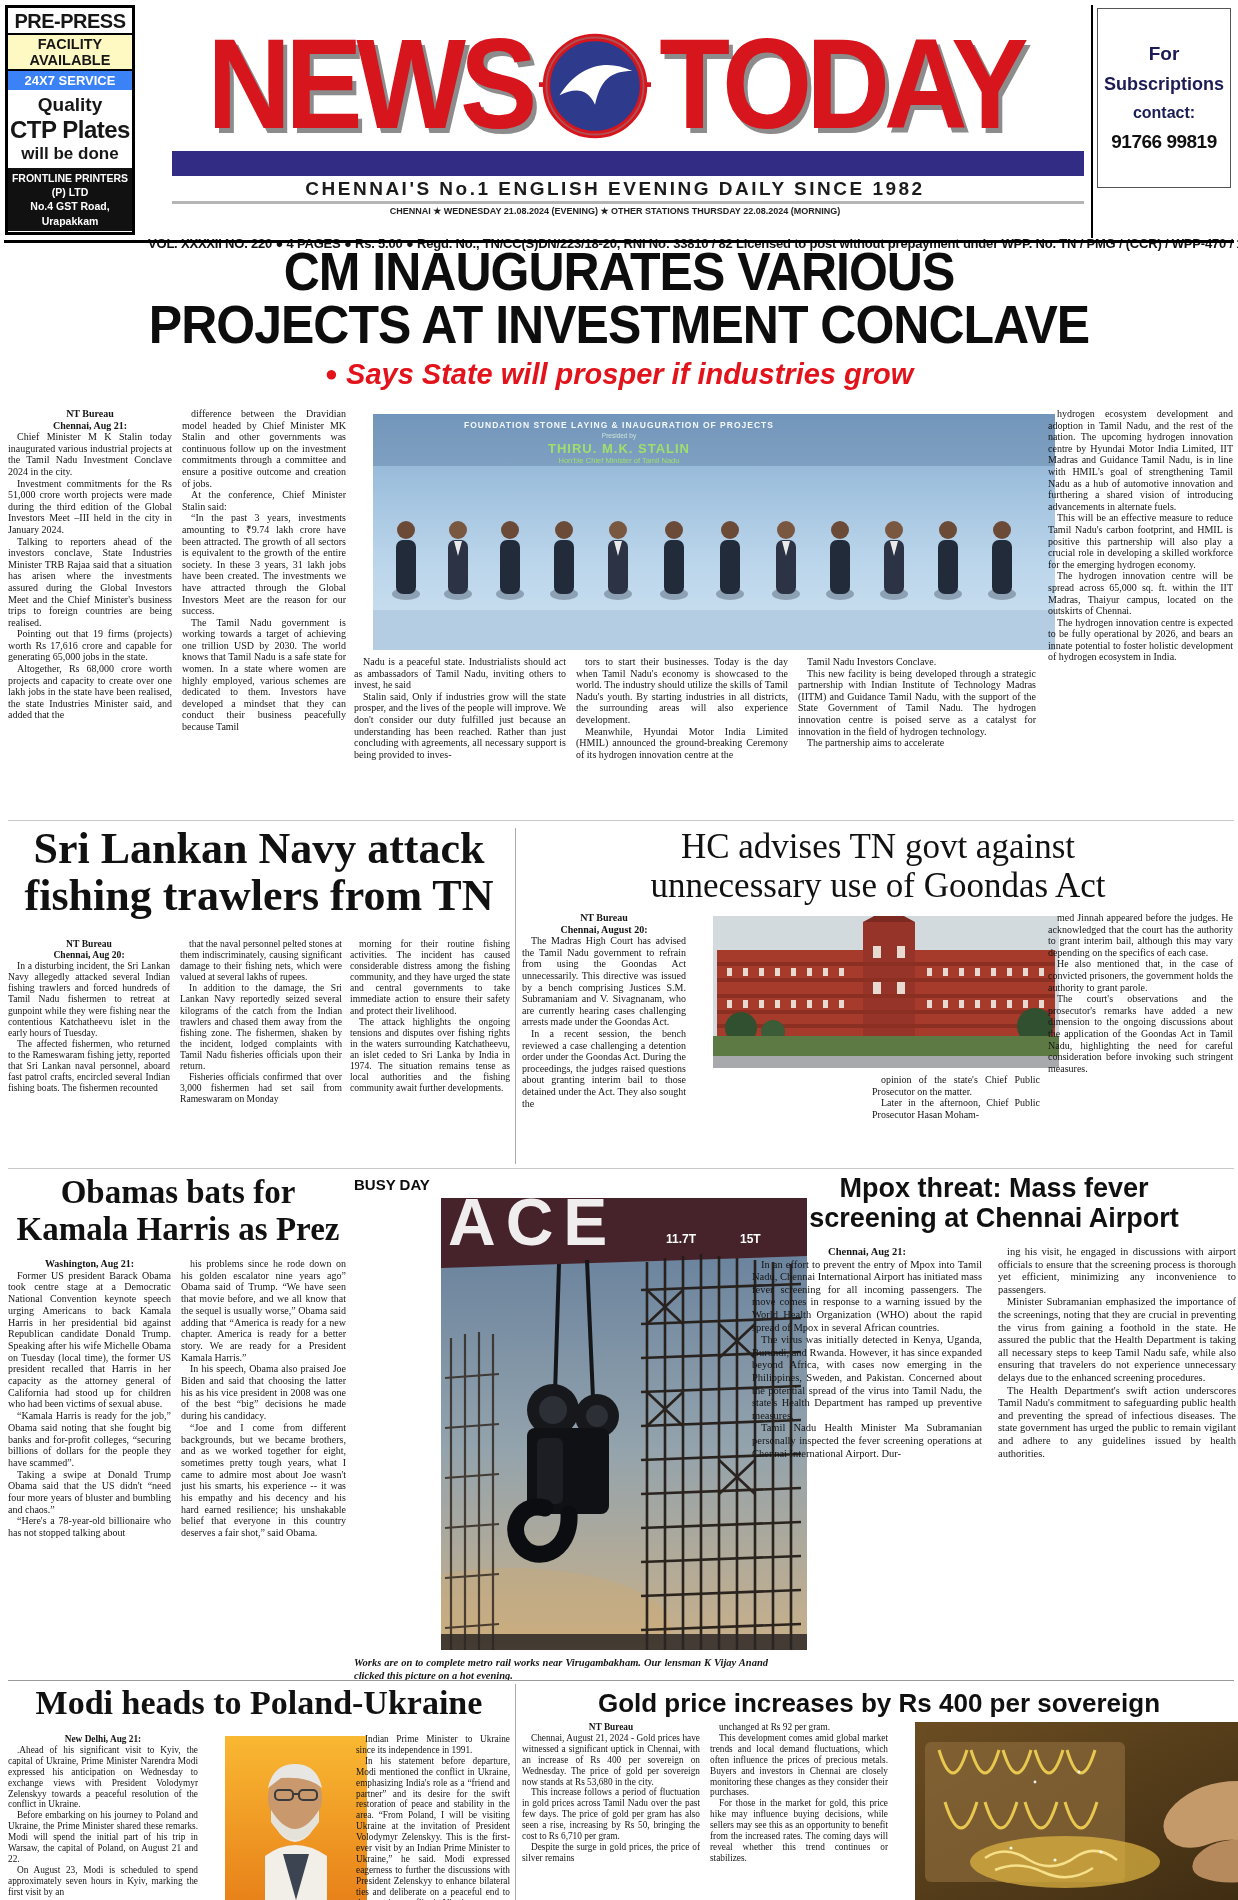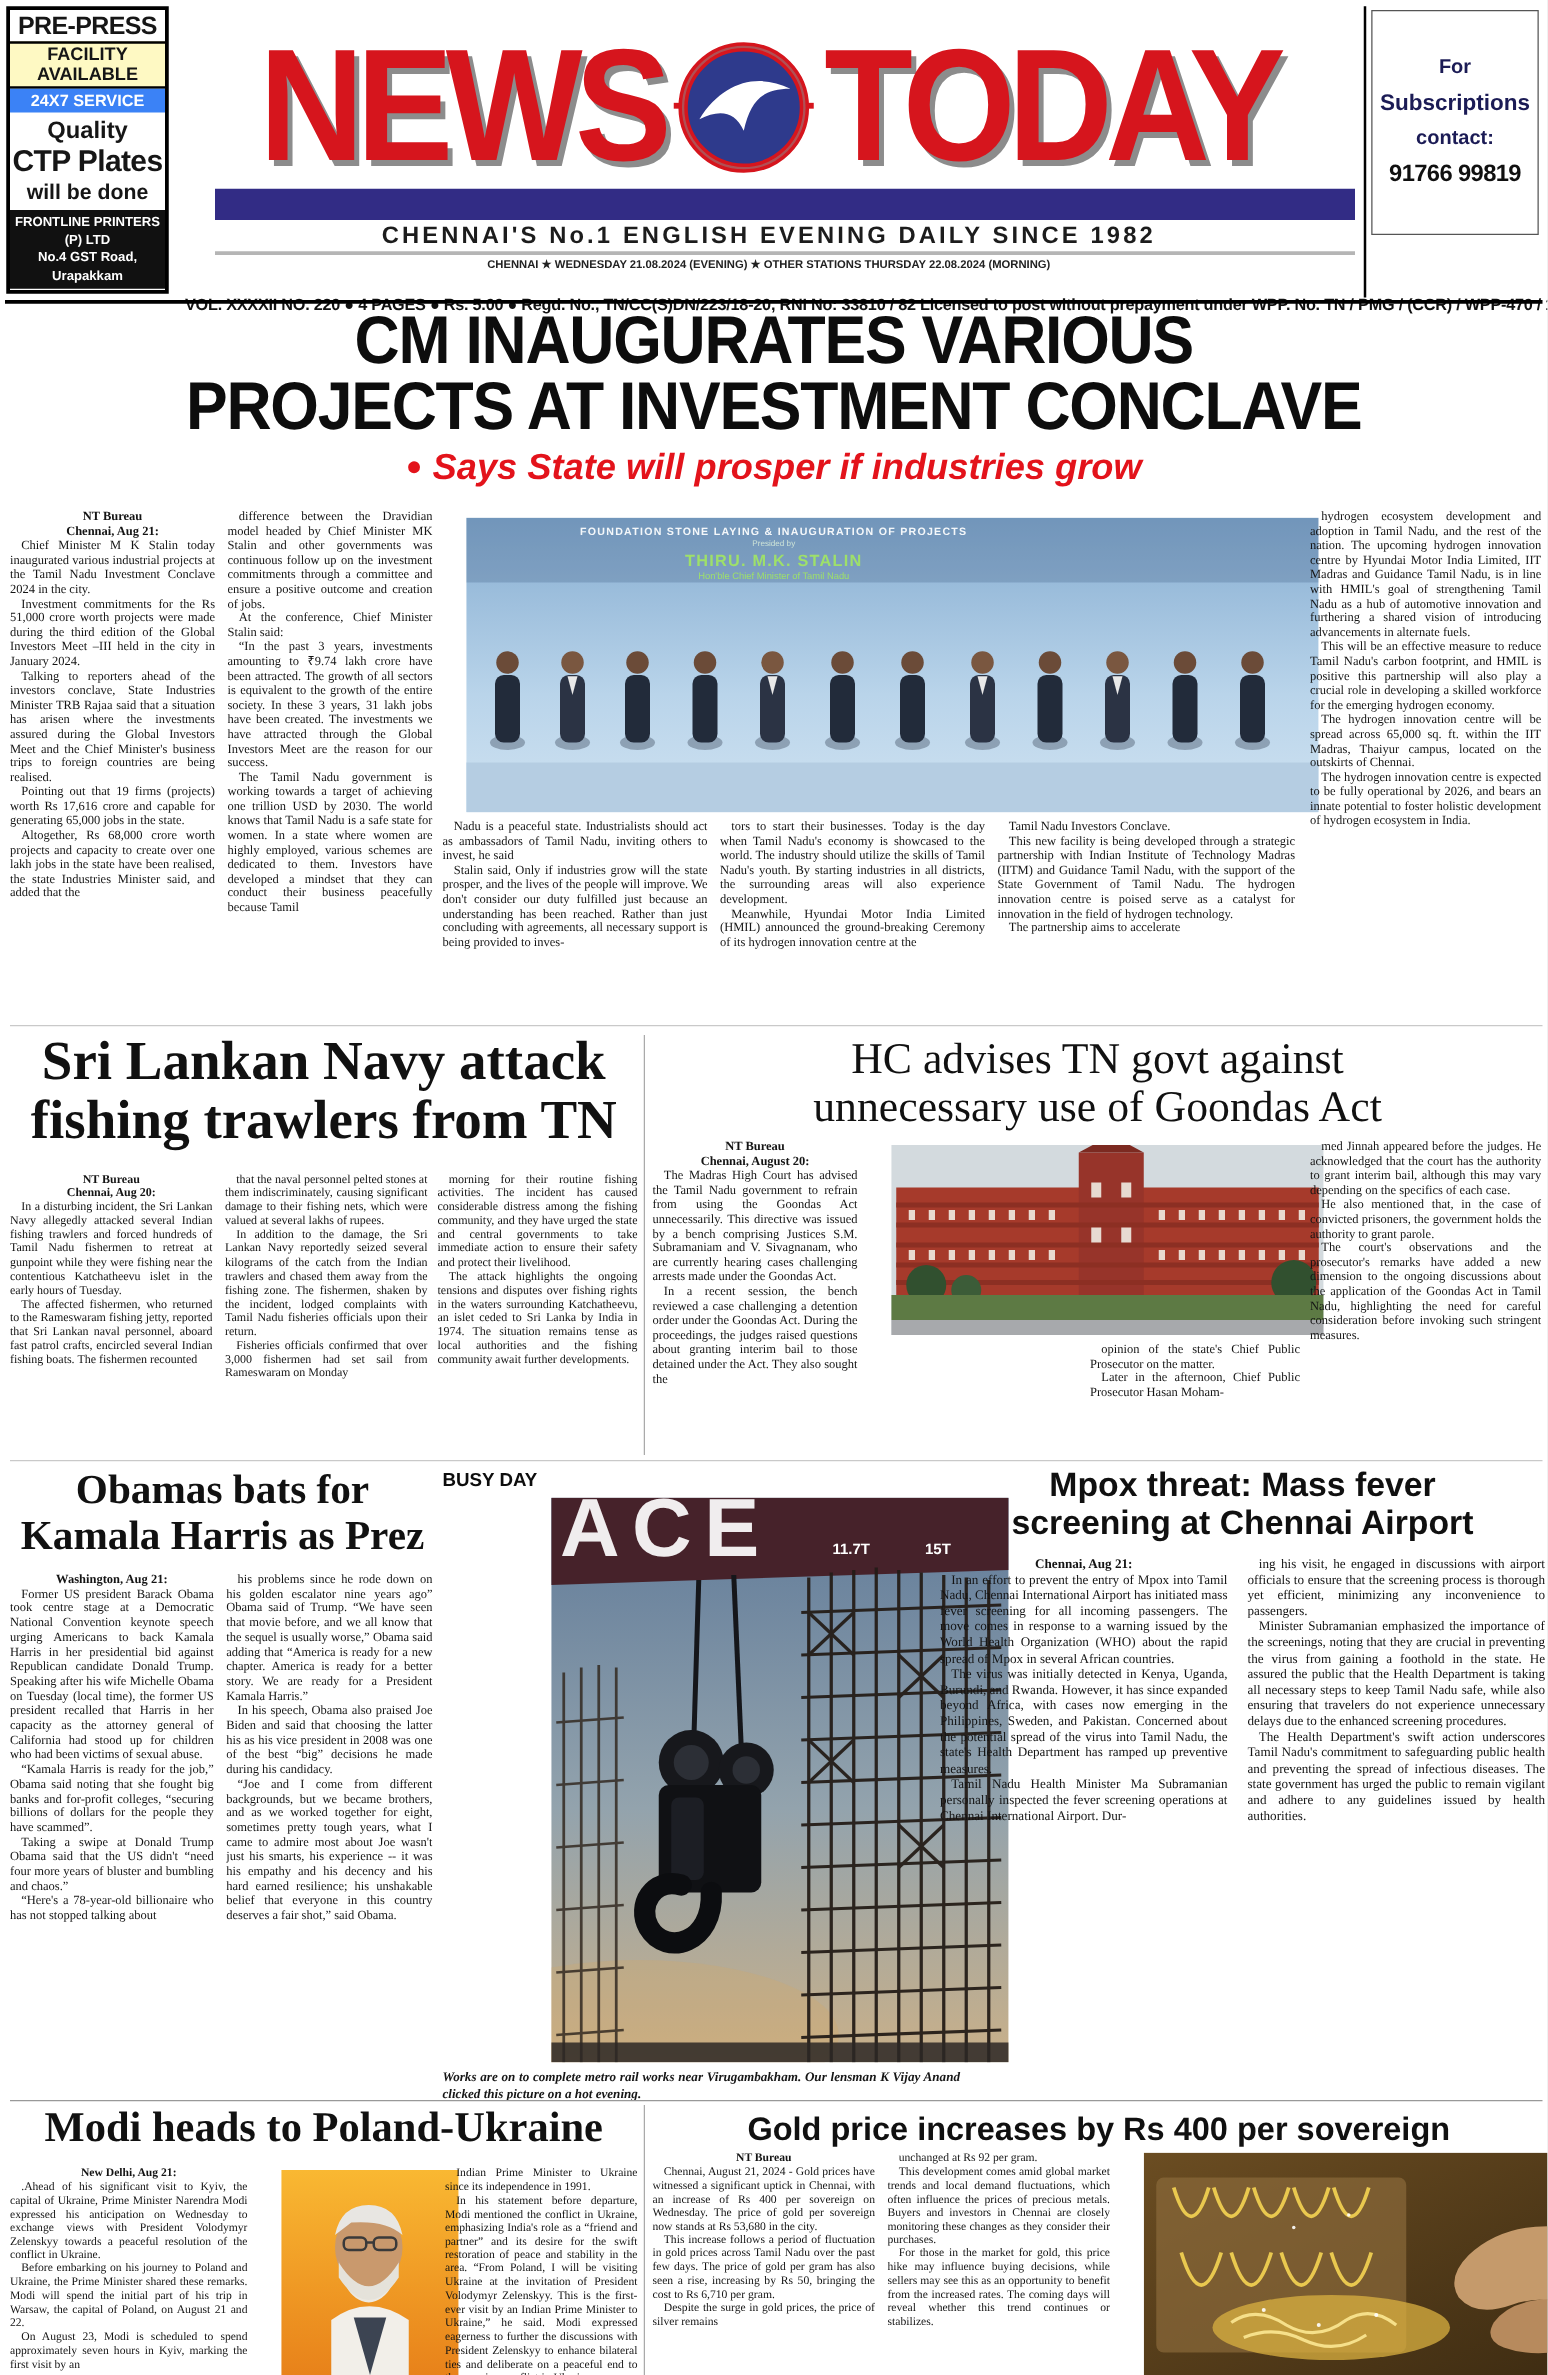--- a/index.html
+++ b/index.html
@@ -26,21 +26,21 @@
            font-weight:700;font-size:19px;letter-spacing:2.5px;color:#1c1c1c;}
   .grayrule{left:172px;top:201px;width:912px;height:3px;background:#b5b5b5;}
   .dateline-top{left:142px;top:206px;width:946px;text-align:center;font-family:"Liberation Sans",sans-serif;
            font-weight:700;font-size:9px;color:#222;}
   .volline{left:148px;top:236px;width:938px;font-family:"Liberation Sans",sans-serif;font-weight:700;
            font-size:13px;letter-spacing:-0.2px;color:#111;white-space:nowrap;}
   .vrule-head{left:1091px;top:5px;width:2px;height:233px;background:#000;}
   .subbox{left:1097px;top:8px;width:134px;height:180px;border:1px solid #555;box-sizing:border-box;
           display:flex;flex-direction:column;align-items:center;justify-content:center;gap:9px;
           font-family:"Liberation Sans",sans-serif;color:#1b1b55;}
-  .sub1{font-size:16px;font-weight:700;}
+  .sub1{font-size:19px;font-weight:700;}
   .sub2{font-size:18px;font-weight:700;}
   .sub3{font-size:16px;font-weight:700;}
   .sub4{font-size:19px;font-weight:800;color:#101010;letter-spacing:-0.5px;}
   .headrule{left:4px;top:240px;width:1230px;height:3px;background:#000;}
   
   .h-main{left:4px;width:1230px;text-align:center;font-family:"Liberation Sans",sans-serif;
           font-weight:900;font-size:50px;line-height:1.0;letter-spacing:-1px;color:#0d0d0d;transform:scaleY(1.08);}
   .h-sub{left:4px;top:358px;width:1230px;text-align:center;font-family:"Liberation Sans",sans-serif;
          font-weight:700;font-style:italic;font-size:29px;color:#e3131b;}
   .h-sub .bullet{font-style:normal;font-size:22px;vertical-align:3px;}

